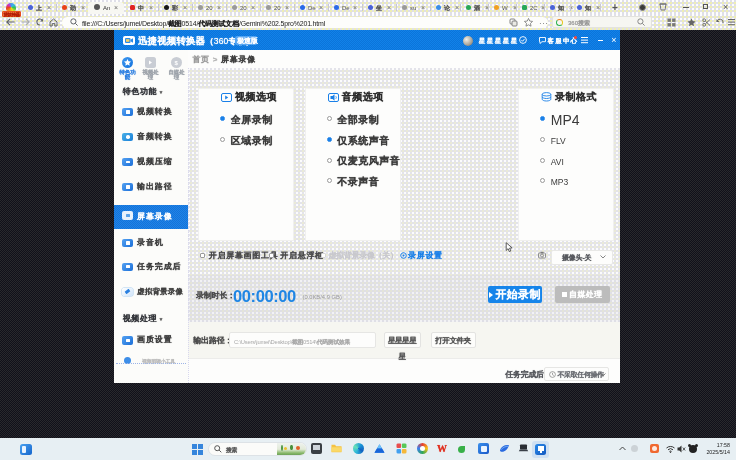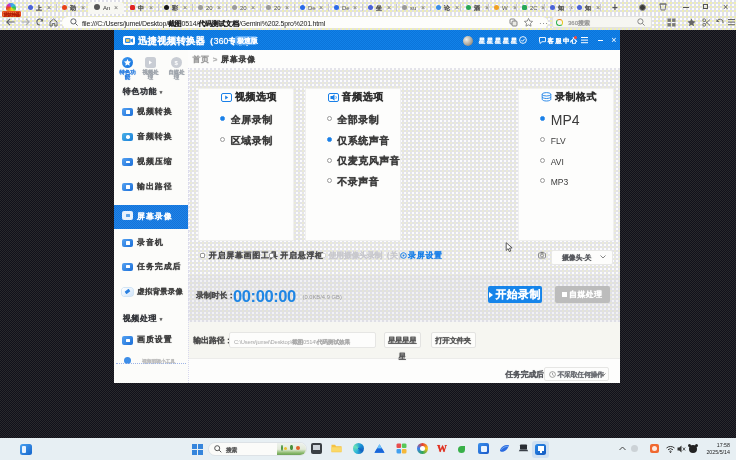--- a/index.html
+++ b/index.html
@@ -315,21 +315,21 @@
 
   <div class="abs" id="grayband" style="left:74px;top:245px;width:432px;height:47px;background:rgba(210,210,218,0.25)"></div>
   <div class="abs" id="outband" style="left:74px;top:292px;width:432px;height:36px;background:#f6f6f1"></div>
   <div class="abs" id="bottombar" style="left:74px;top:328px;width:432px;height:25px;background:#fdfdfc;border-top:1px solid #ececea"></div>
 
   <div class="cbox" style="left:85.6px;top:223px"></div>
   <div class="clabel cjk" style="left:94.8px;top:221.8px">开启屏幕画图工具</div>
   <div class="cbox" style="left:155.3px;top:223px"></div>
   <div class="clabel cjk" style="left:166.3px;top:221.8px">开启悬浮框</div>
   <div class="cbox" style="left:207.2px;top:223px;border-color:#d5d5d5"></div>
-  <div class="clabel cjk" style="left:214.4px;top:221.8px;color:#c8c8cd;letter-spacing:-0.3px">使用摄像头录制（关）</div>
+  <div class="clabel cjk" style="left:214.4px;top:221.8px;color:#c8c8cd;letter-spacing:-0.3px">虚拟背景录像（关）</div>
   <svg class="abs" style="left:285.8px;top:221.5px" width="7" height="7" viewBox="0 0 7 7">
       <circle cx="3.5" cy="3.5" r="2.8" fill="none" stroke="#1a80e8" stroke-width="1"></circle>
       <circle cx="3.5" cy="3.5" r="1" fill="#1a80e8"></circle>
     </svg>
   <div class="clabel cjk" style="left:294px;top:221.8px;color:#1a80e8">录屏设置</div>
   <svg class="abs" style="left:424px;top:221px" width="8" height="8" viewBox="0 0 8 8">
       <rect x="0.5" y="2" width="7" height="5" rx="1" fill="none" stroke="#7a7a7a" stroke-width="0.8"></rect>
       <circle cx="4" cy="4.5" r="1.5" fill="none" stroke="#7a7a7a" stroke-width="0.8"></circle>
       <rect x="2.5" y="0.8" width="3" height="1.4" fill="#7a7a7a"></rect>
     </svg>

